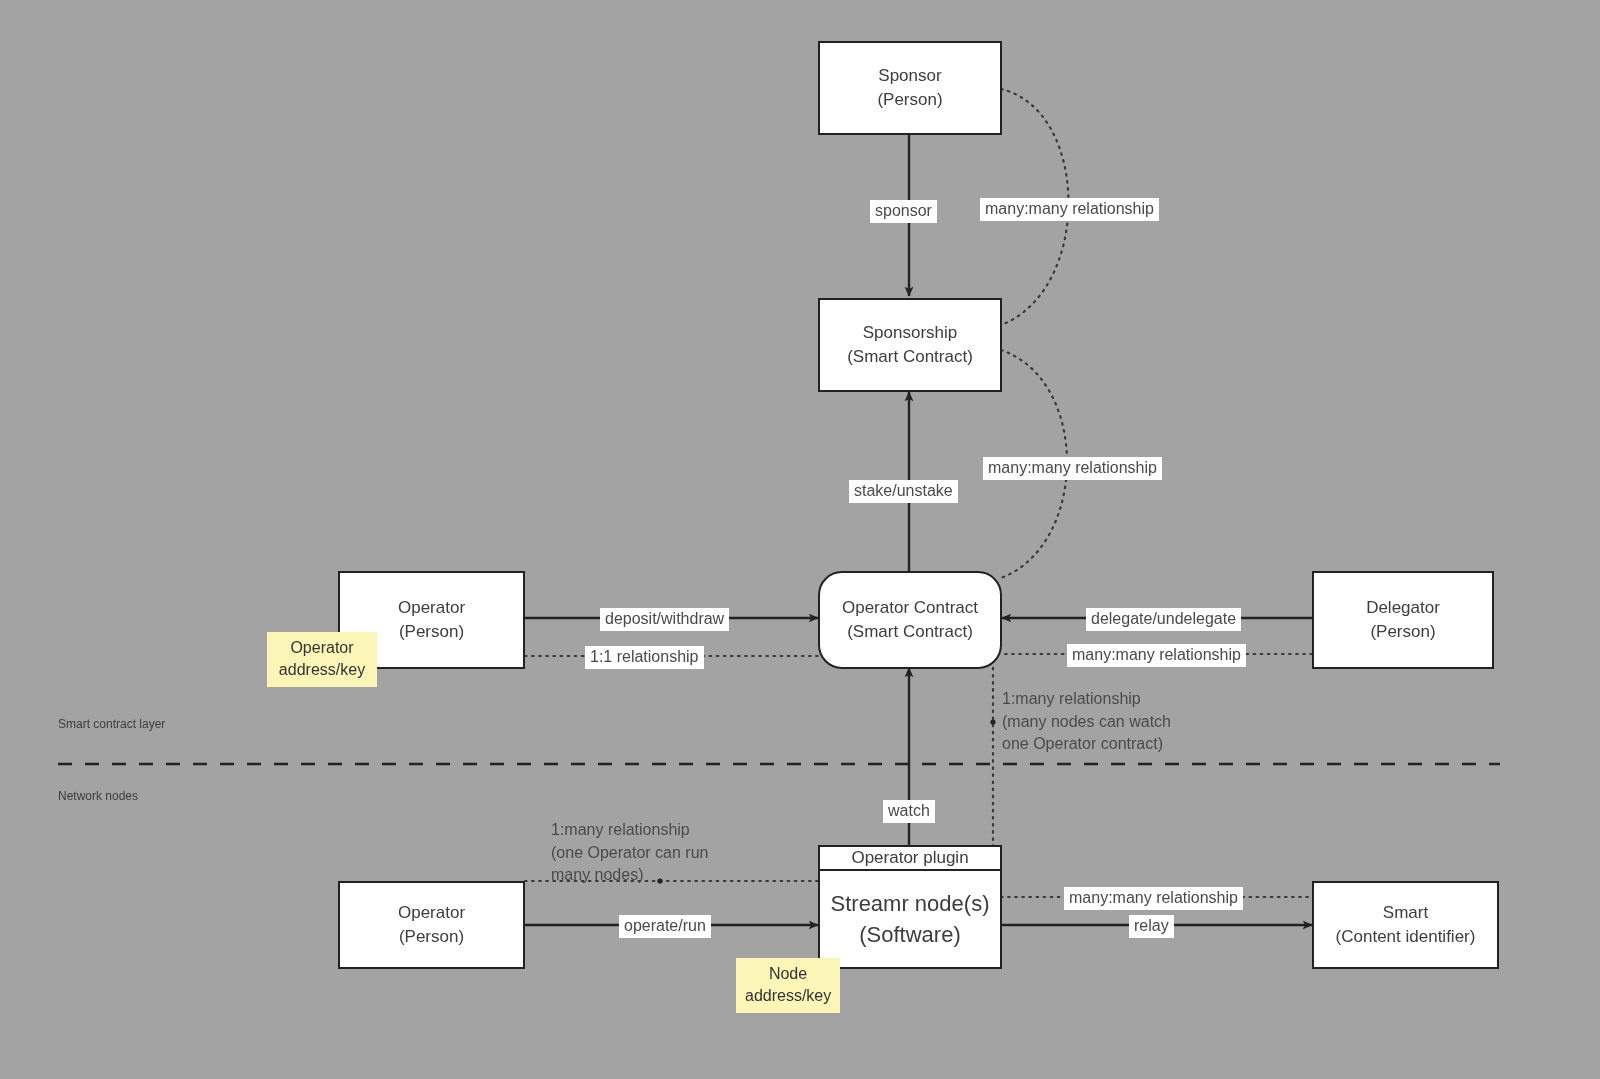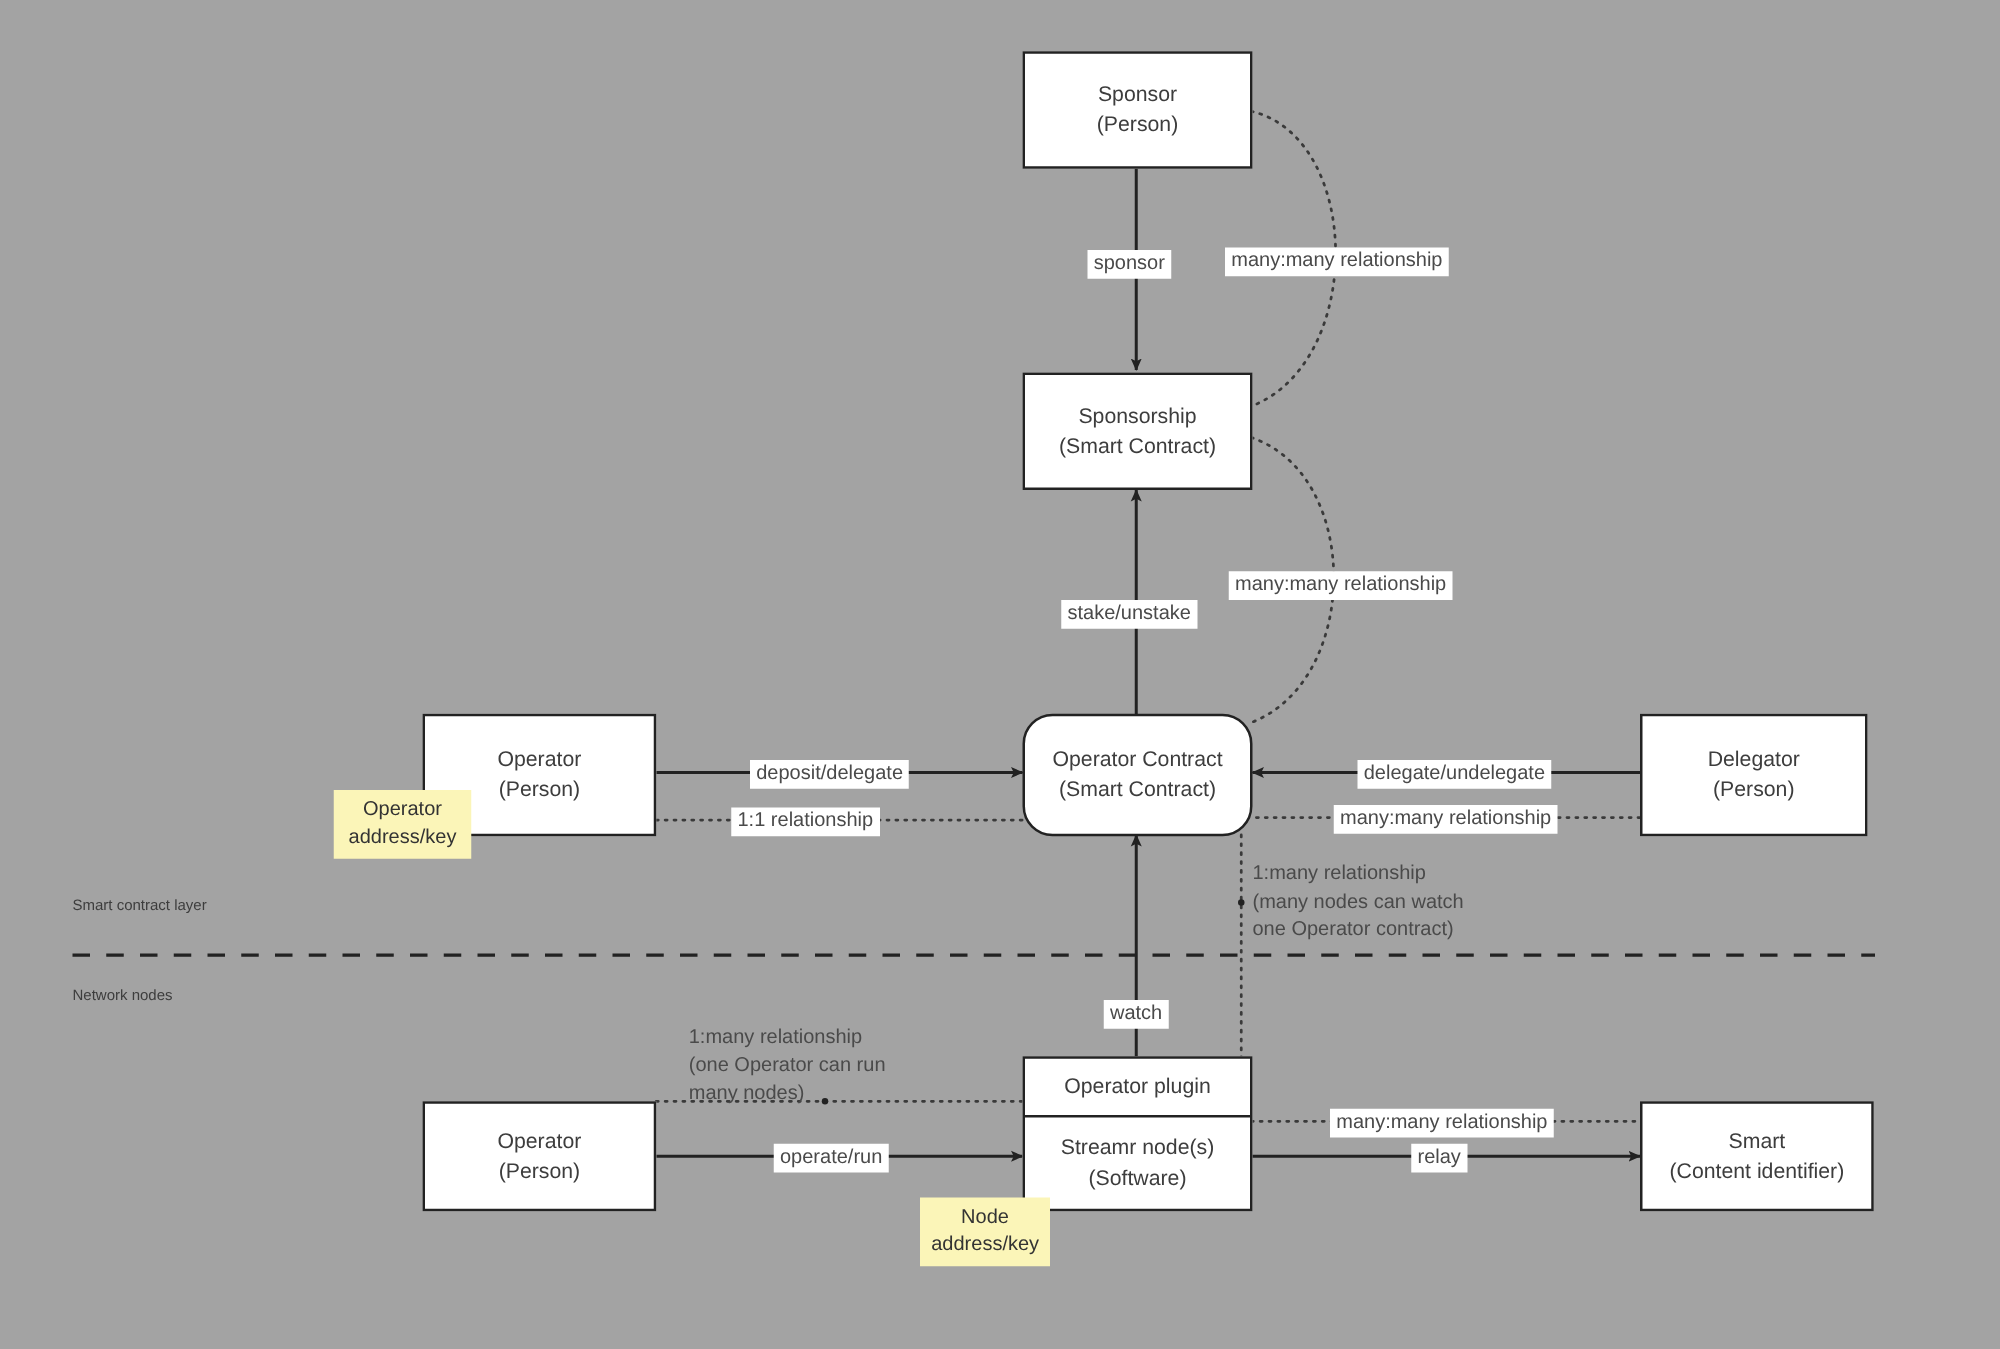--- a/index.html
+++ b/index.html
@@ -41,37 +41,37 @@
     color: #3d3d3d;
   }
   .node .ln2 { display: block; }
   .node-split {
     justify-content: flex-start;
     padding: 0;
   }
   .split-head {
     box-sizing: border-box;
     width: 100%;
-    height: 47px;
+    height: 24px;
     border-bottom: 2px solid #222222;
     display: flex;
     align-items: center;
     justify-content: center;
     font-size: 17px;
     color: #3d3d3d;
   }
   .split-body {
     box-sizing: border-box;
     width: 100%;
     flex: 1;
     display: flex;
     flex-direction: column;
     align-items: center;
     justify-content: center;
-    font-size: 17px;
+    font-size: 22px;
     line-height: 1.42;
     color: #3d3d3d;
   }
   .edge-label {
     position: absolute;
     font-size: 16px;
     line-height: 1.42;
     color: #4a4a4a;
     background: #ffffff;
     padding: 0 5px;
@@ -189,21 +189,21 @@
   </div>
 
   <div class="edge-label" style="left:870px; top:200px;">sponsor</div>
 
   <div class="edge-label" style="left:980px; top:198px;">many:many relationship</div>
 
   <div class="edge-label" style="left:849px; top:480px;">stake/unstake</div>
 
   <div class="edge-label" style="left:983px; top:457px;">many:many relationship</div>
 
-  <div class="edge-label" style="left:600px; top:608px;">deposit/delegate</div>
+  <div class="edge-label" style="left:600px; top:608px;">deposit/withdraw</div>
 
   <div class="edge-label" style="left:585px; top:646px;">1:1 relationship</div>
 
   <div class="edge-label" style="left:1086px; top:608px;">delegate/undelegate</div>
 
   <div class="edge-label" style="left:1067px; top:644px;">many:many relationship</div>
 
   <div class="edge-label multiline" style="left:1002px; top:688px; width:220px;">
     <span style="white-space:pre-line;">1:many relationship
 (many nodes can watch

